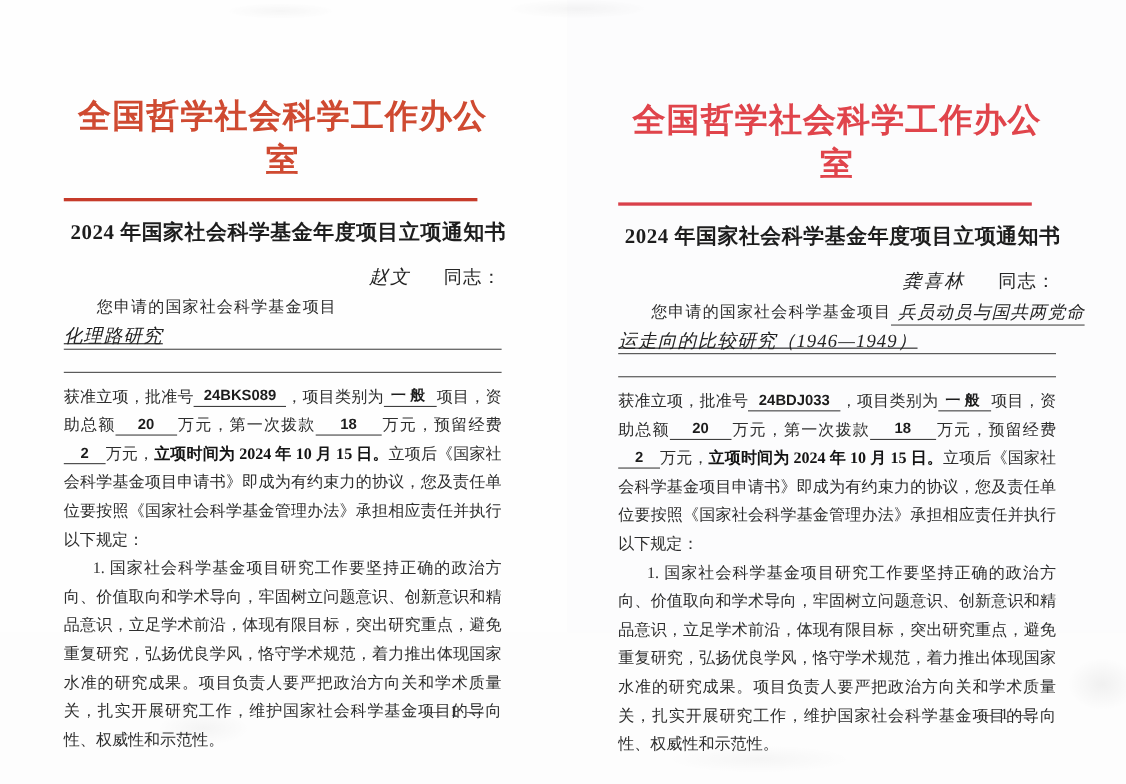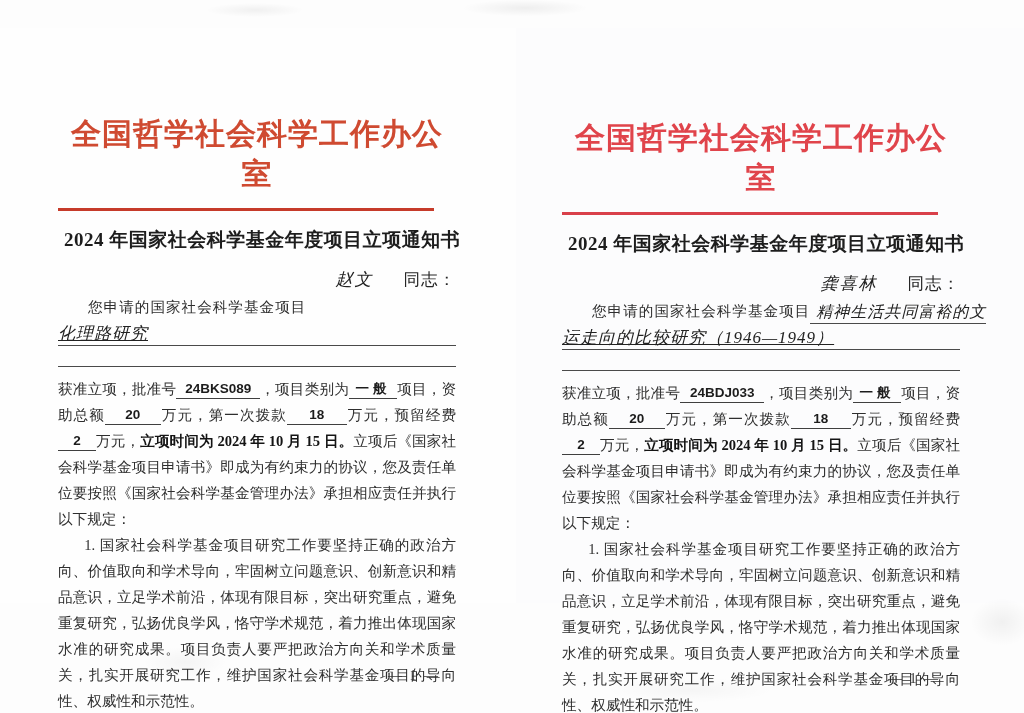--- a/index.html
+++ b/index.html
@@ -8,21 +8,21 @@
 
   .canvas {
     position:relative; width:1024px; height:713px; background:#fdfdfd;
     background-image:
       radial-gradient(ellipse 70px 10px at 255px 10px, rgba(0,0,0,0.05), transparent 70%),
       radial-gradient(ellipse 90px 12px at 525px 8px,  rgba(0,0,0,0.06), transparent 70%),
       radial-gradient(ellipse 60px 22px at 185px 662px, rgba(0,0,0,0.035), transparent 70%),
       radial-gradient(ellipse 45px 34px at 1002px 622px, rgba(0,0,0,0.05), transparent 70%),
       radial-gradient(ellipse 120px 18px at 690px 690px, rgba(0,0,0,0.03), transparent 70%);
   }
-  .page { position:absolute; top:0; height:575px;margin-top:28px; }
+  .page { position:absolute; top:0; height:575px; }
   .page.left  { left:0;     width:516px; background:rgba(255,255,255,0.4); }
   .page.right { left:516px; width:508px; background:rgba(250,250,252,0.4); }
 
   .content { position:relative; }
   .left  .content { margin:86px 0 0 58px; width:398px; }
   .right .content { margin:90px 0 0 46px; width:398px; }
 
   .office {
     text-align:center; font-weight:bold; font-size:30px; line-height:40px;
     letter-spacing:1px; font-family:"Liberation Serif","DejaVu Serif",serif;
@@ -117,21 +117,21 @@
       <div class="red-rule"></div>
       <h1 class="doc-title">2024 年国家社会科学基金年度项目立项通知书</h1>
 
       <div class="addressee">
         <span class="hand name">龚喜林</span>
         <span class="comrade">同志：</span>
       </div>
 
       <div class="intro">
         <span class="intro-label">您申请的国家社会科学基金项目</span>
-          <span class="intro-fill hand">精神生活共同富裕的文</span>
+          <span class="intro-fill hand">兵员动员与国共两党命</span>
       </div>
       <div class="uline hand">运走向的比较研究（1946—1949）</div>
       <div class="uline empty"></div>
 
       <p class="body para1"><span>获准立项，批准号</span><span class="fill w-approval">24BDJ033</span><span>，项目类别为</span><span class="fill w-cat">一般</span><span>项目，资助总额</span><span class="fill w-amt">20</span><span>万元，第一次拨款</span><span class="fill w-first">18</span><span>万元，预留经费</span><span class="fill w-res">2</span><span>万元，</span><span class="bold">立项时间为 2024 年 10 月 15 日。</span><span>立项后《国家社会科学基金项目申请书》即成为有约束力的协议，您及责任单位要按照《国家社会科学基金管理办法》承担相应责任并执行以下规定：</span></p>
 
       <p class="body para2">1. 国家社会科学基金项目研究工作要坚持正确的政治方向、价值取向和学术导向，牢固树立问题意识、创新意识和精品意识，立足学术前沿，体现有限目标，突出研究重点，避免重复研究，弘扬优良学风，恪守学术规范，着力推出体现国家水准的研究成果。项目负责人要严把政治方向关和学术质量关，扎实开展研究工作，维护国家社会科学基金项目的导向性、权威性和示范性。</p>
     </div>
     <div class="page-no">— 1 —</div>
   </section>

